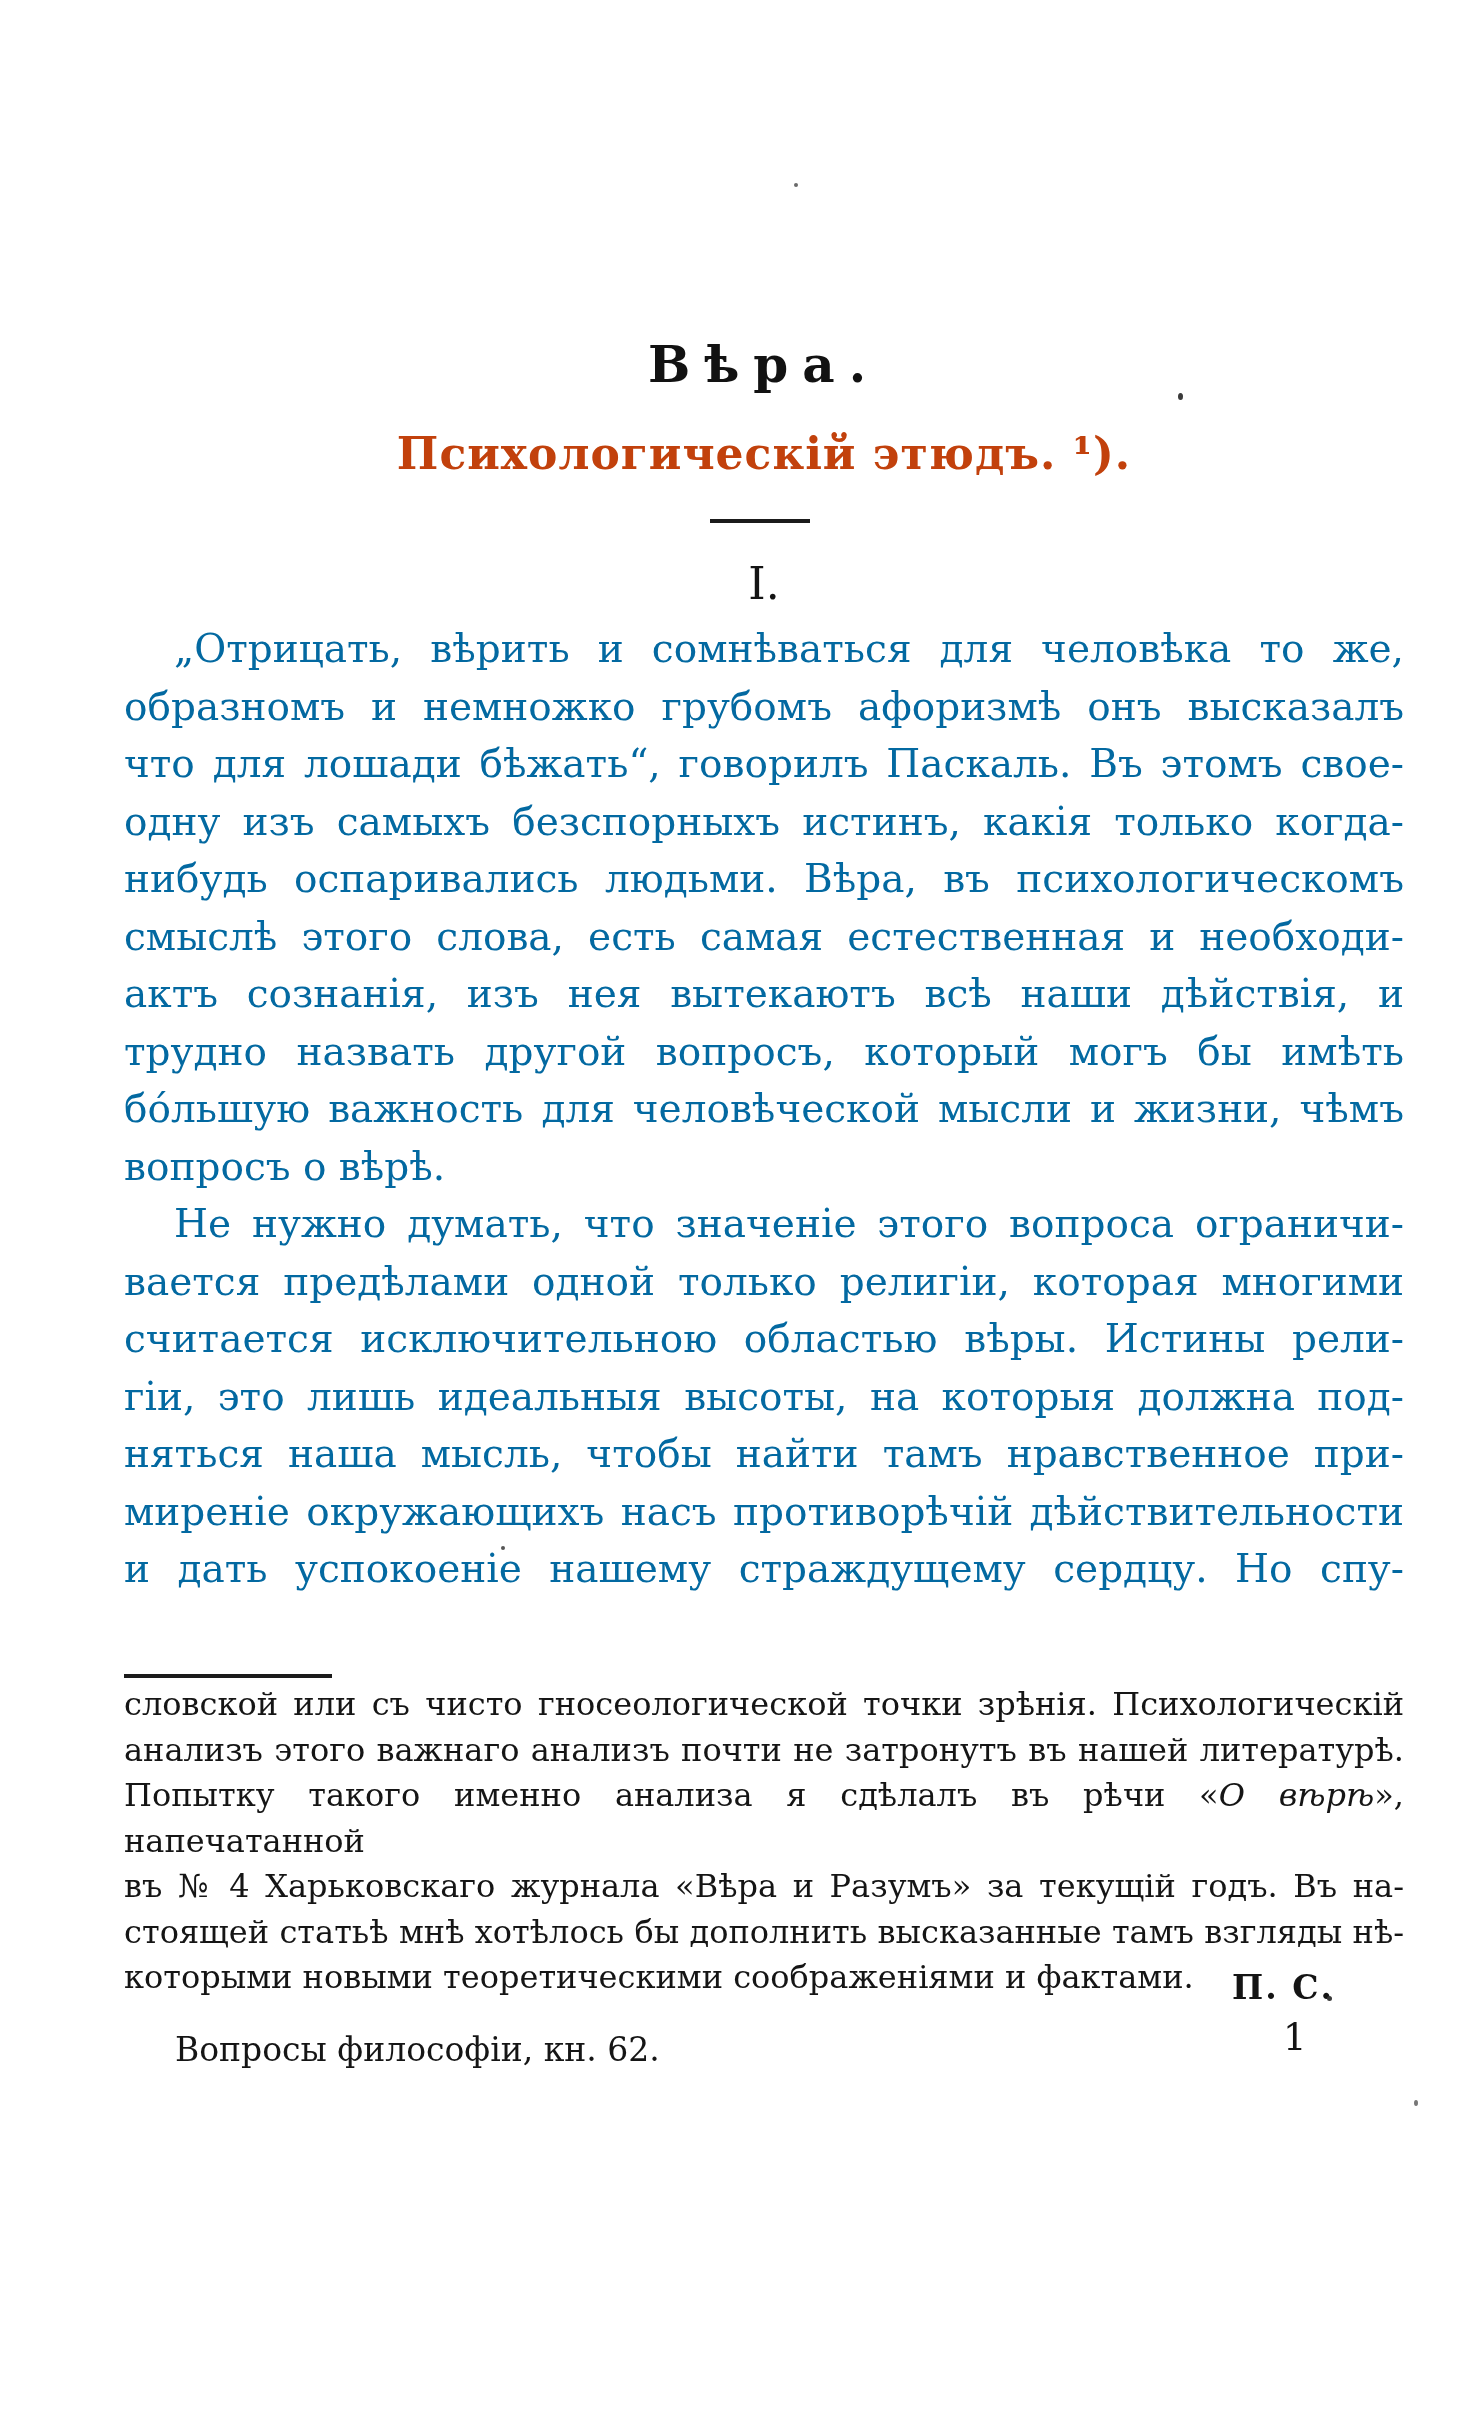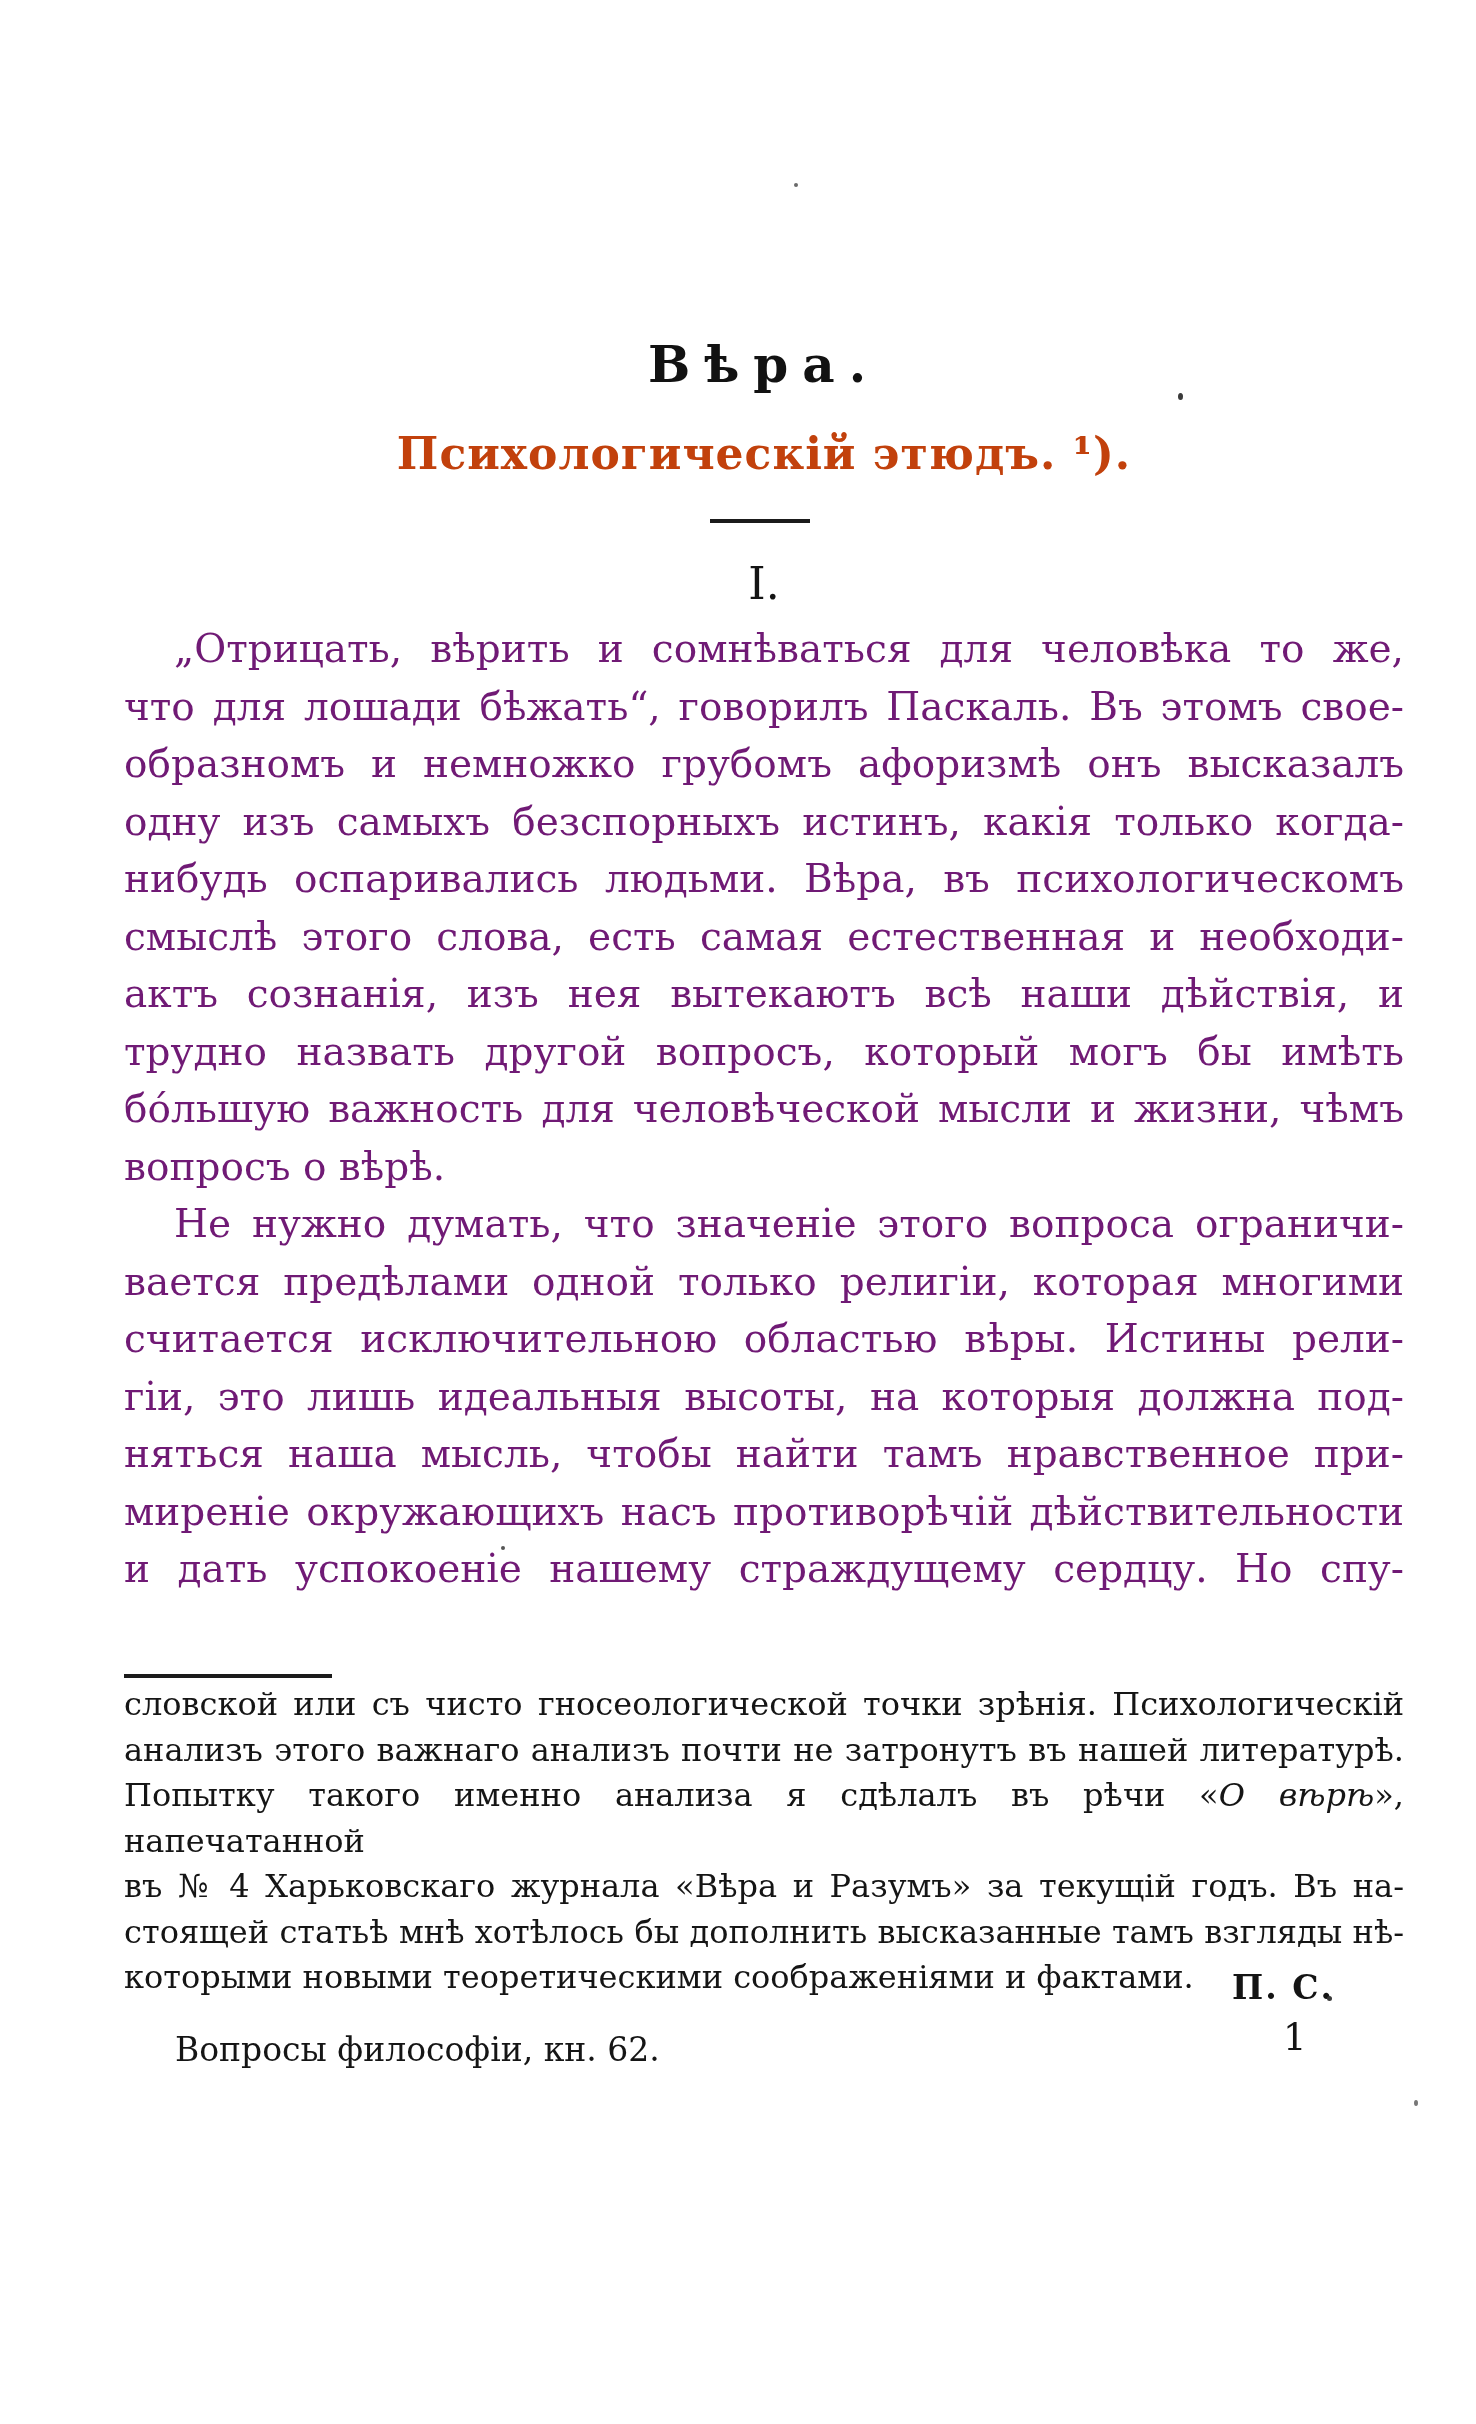--- a/index.html
+++ b/index.html
@@ -41,21 +41,21 @@
     top: 562px;
     font-size: 44px;
     line-height: 1;
     color: #141414;
   }
 
   .body-block {
     top: 620px; left: 124px; width: 1280px;
     font-size: 39px;
     line-height: 57.5px;
-    color: #701a75;
+    color: #0369a1;
   }
   .foot-rule {
     top: 1674px; left: 124px;
     width: 208px; height: 4px;
     background: #1b1b1b;
   }
   .footnote-block {
     top: 1682px; left: 124px; width: 1280px;
     font-size: 32px;
     line-height: 45.5px;
@@ -105,22 +105,22 @@
 
   <div class="abs centered subtitle">Психологическій этюдъ. ¹).</div>
 
   <div class="abs head-rule"></div>
 
   <div class="abs centered section-num">I.</div>
 
   <div class="abs body-block">
     <div>
         <div class="jline indent">„Отрицать, вѣрить и сомнѣваться для человѣка то же,</div>
+        <div class="jline">образномъ и немножко грубомъ афоризмѣ онъ высказалъ</div>
         <div class="jline">что для лошади бѣжать“, говорилъ Паскаль. Въ этомъ свое-</div>
-        <div class="jline">образномъ и немножко грубомъ афоризмѣ онъ высказалъ</div>
         <div class="jline">одну изъ самыхъ безспорныхъ истинъ, какія только когда-</div>
         <div class="jline">нибудь оспаривались людьми. Вѣра, въ психологическомъ</div>
         <div class="jline">смыслѣ этого слова, есть самая естественная и необходи-</div>
         <div class="jline">актъ сознанія, изъ нея вытекаютъ всѣ наши дѣйствія, и</div>
         <div class="jline">трудно назвать другой вопросъ, который могъ бы имѣть</div>
         <div class="jline">бо́льшую важность для человѣческой мысли и жизни, чѣмъ</div>
         <div class="jline plain">вопросъ о вѣрѣ.</div>
       </div>
     <div>
         <div class="jline indent">Не нужно думать, что значеніе этого вопроса ограничи-</div>

